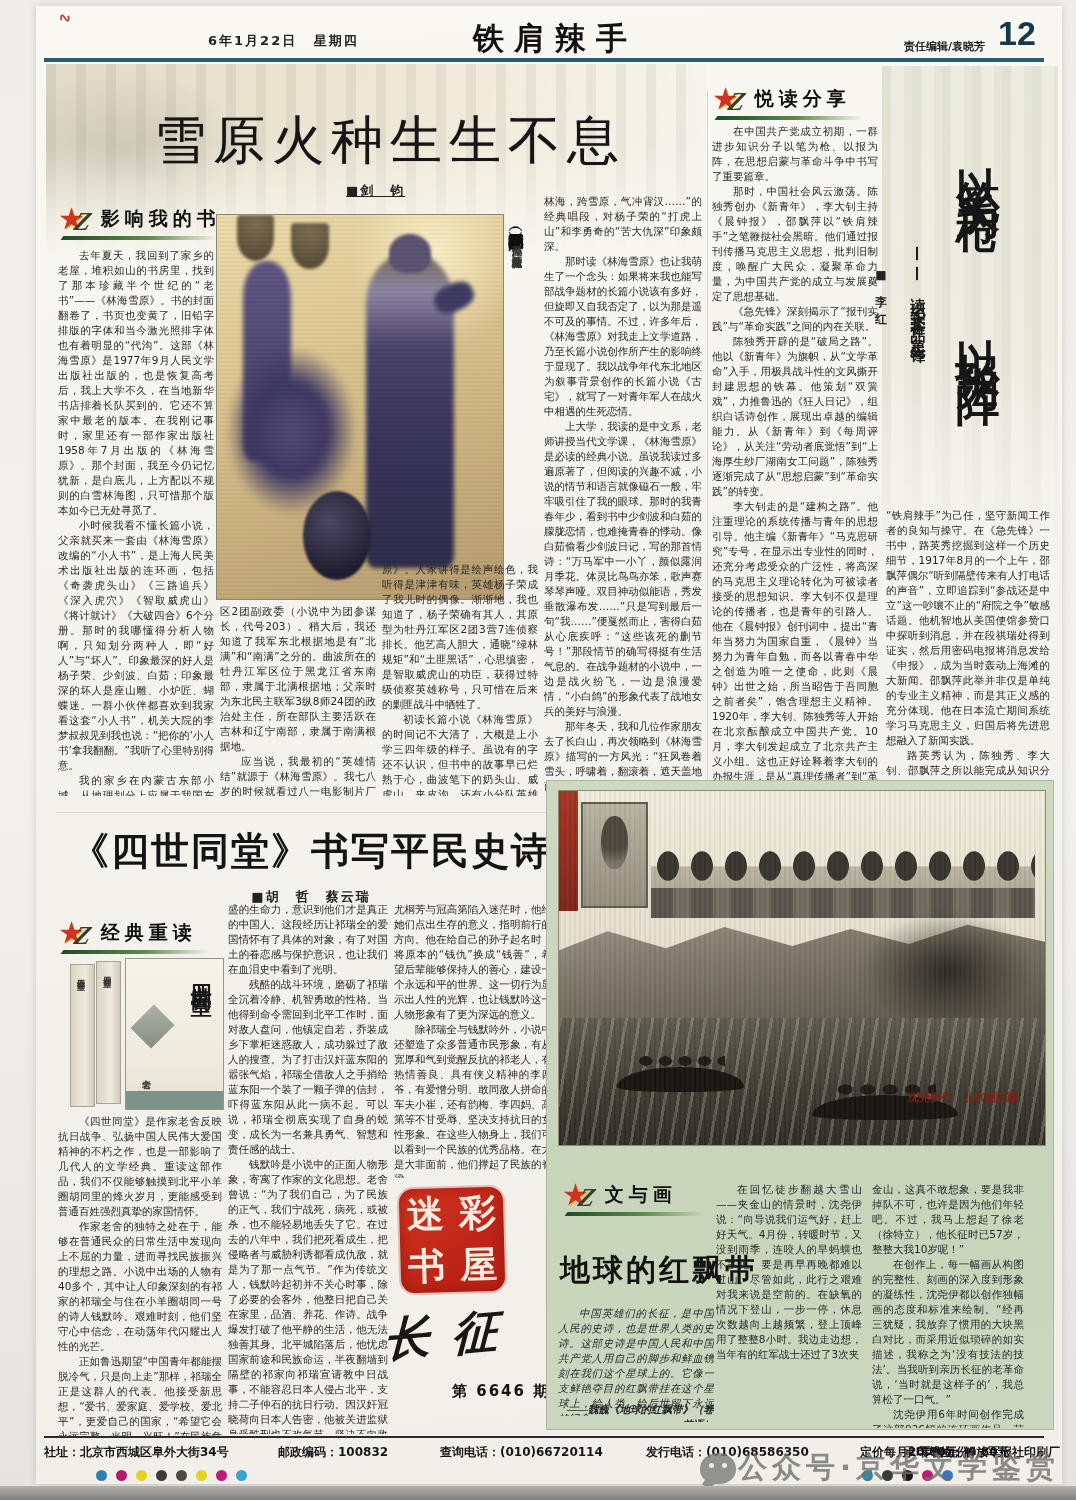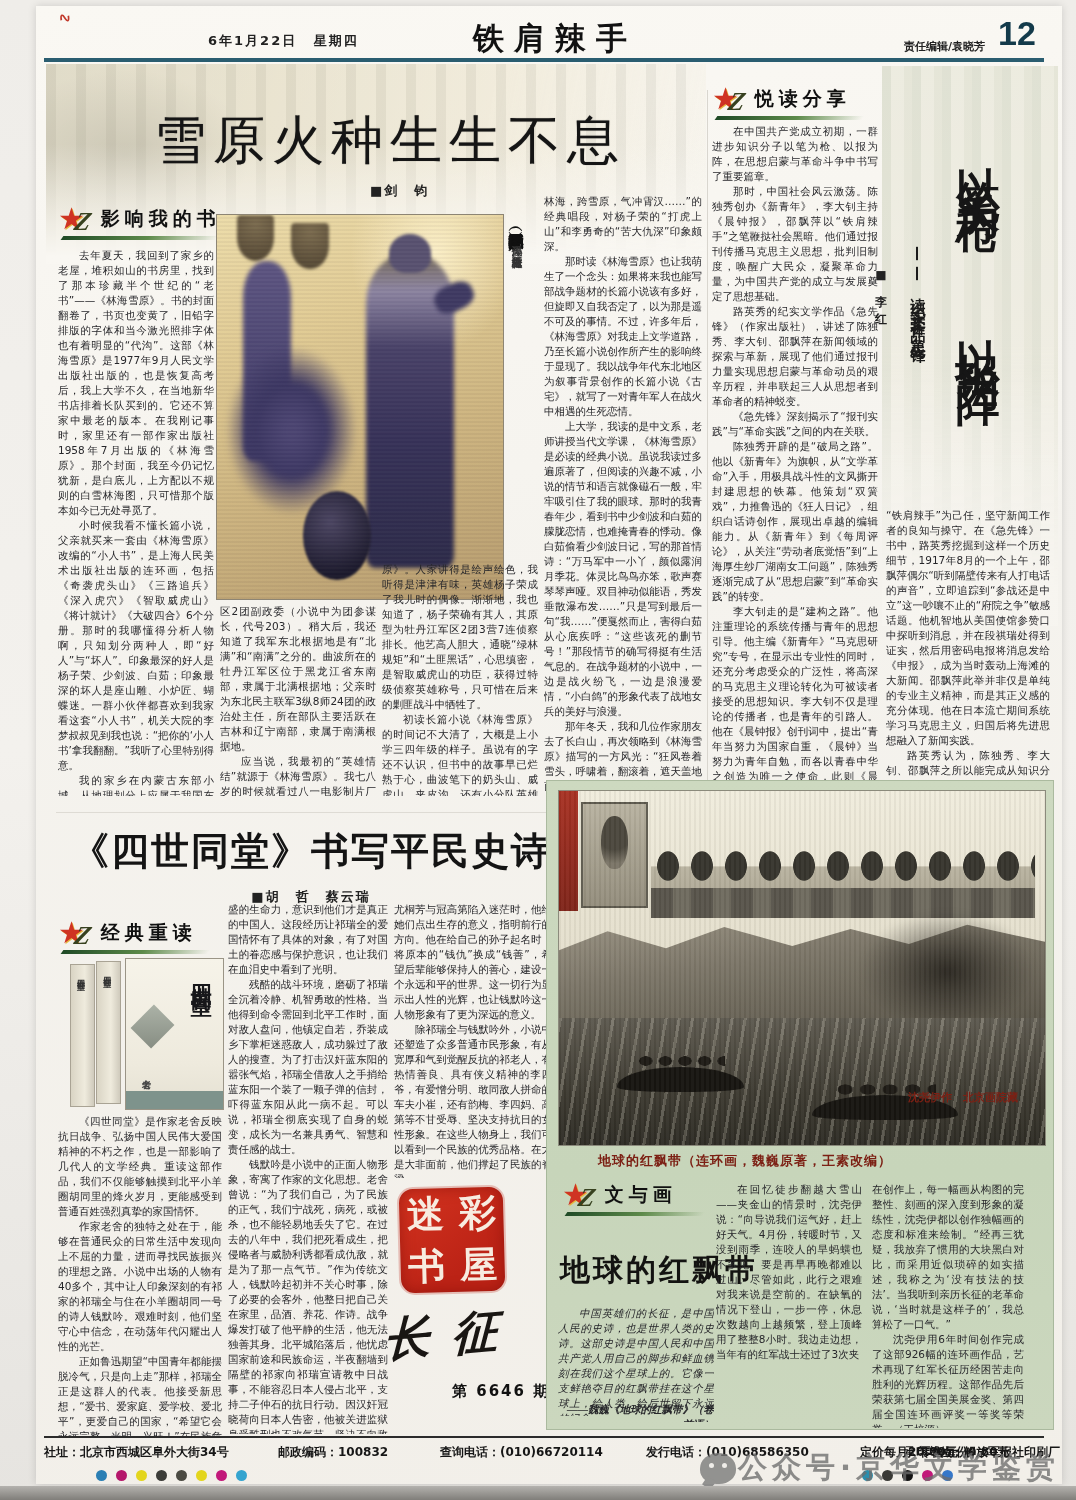--- a/index.html
+++ b/index.html
@@ -171,21 +171,21 @@
     <div class="abs hdr-date" style="left:172px;top:26px;">
       <span>6年1月22日</span>
       <span style="margin-left:10px;">星期四</span>
     </div>
     <div class="abs hdr-title" style="left:437px;top:12px;">铁肩辣手</div>
     <div class="abs hdr-editor" style="left:868px;top:33px;">责任编辑/袁晓芳</div>
     <div class="abs hdr-page" style="left:962px;top:8px;">12</div>
     <div class="abs hdr-rule" style="left:8px;top:52px;width:1000px;"></div>
 
     <div class="abs headline-main" style="left:118px;top:100px;width:580px;">雪原火种生生不息</div>
-    <div class="abs byline" style="left:334px;top:176px;">■剑　钧</div>
+    <div class="abs byline" style="left:310px;top:176px;text-decoration:underline;">■剑　钧</div>
 
     <div class="abs badge" style="left:22px;top:196px;width:170px;">
       <span class="badge-star">★</span>
       <span class="badge-z">Z</span>
       <span class="badge-label">影响我的书</span>
       <i class="badge-underline"></i>
     </div>
 
     <div class="abs painting" style="left:180px;top:208px;width:286px;height:384px;">
       <div class="basket" style="left:7%;"></div>
@@ -228,21 +228,20 @@
 
     <div class="abs badge" style="left:676px;top:76px;width:160px;">
       <span class="badge-star">★</span>
       <span class="badge-z">Z</span>
       <span class="badge-label">悦读分享</span>
       <i class="badge-underline"></i>
     </div>
     <div class="abs col" style="left:676px;top:118px;width:166px;height:672px;">
         <p>在中国共产党成立初期，一群进步知识分子以笔为枪、以报为阵，在思想启蒙与革命斗争中书写了重要篇章。</p>
         <p>那时，中国社会风云激荡。陈独秀创办《新青年》，李大钊主持《晨钟报》，邵飘萍以“铁肩辣手”之笔鞭挞社会黑暗。他们通过报刊传播马克思主义思想，批判旧制度，唤醒广大民众，凝聚革命力量，为中国共产党的成立与发展奠定了思想基础。</p>
-        <p>路英秀的纪实文学作品《急先锋》（作家出版社），讲述了陈独秀、李大钊、邵飘萍在新闻领域的探索与革新，展现了他们通过报刊力量实现思想启蒙与革命动员的艰辛历程，并串联起三人从思想者到革命者的精神蜕变。</p>
         <p>《急先锋》深刻揭示了“报刊实践”与“革命实践”之间的内在关联。</p>
         <p>陈独秀开辟的是“破局之路”。他以《新青年》为旗帜，从“文学革命”入手，用极具战斗性的文风撕开封建思想的铁幕。他策划“双簧戏”，力推鲁迅的《狂人日记》，组织白话诗创作，展现出卓越的编辑能力。从《新青年》到《每周评论》，从关注“劳动者底觉悟”到“上海厚生纱厂湖南女工问题”，陈独秀逐渐完成了从“思想启蒙”到“革命实践”的转变。</p>
         <p>李大钊走的是“建构之路”。他注重理论的系统传播与青年的思想引导。他主编《新青年》“马克思研究”专号，在显示出专业性的同时，还充分考虑受众的广泛性，将高深的马克思主义理论转化为可被读者接受的思想知识。李大钊不仅是理论的传播者，也是青年的引路人。他在《晨钟报》创刊词中，提出“青年当努力为国家自重，《晨钟》当努力为青年自勉，而各以青春中华之创造为唯一之使命，此则《晨钟》出世之始，所当昭告于吾同胞之前者矣”，饱含理想主义精神。1920年，李大钊、陈独秀等人开始在北京酝酿成立中国共产党。10月，李大钊发起成立了北京共产主义小组。这也正好诠释着李大钊的办报生涯，是从“真理传播者”到“革命先驱者”的光辉历程与精神升华。</p>
       </div>
     <div class="abs vtitle" style="left:912px;top:126px;height:530px;">以笔为枪　　以报为阵</div>
     <div class="abs vsub" style="left:872px;top:240px;height:420px;">——读纪实文学作品《急先锋》</div>
     <div class="abs vby" style="left:836px;top:262px;height:90px;">■李　红</div>
     <div class="abs col cont" style="left:850px;top:502px;width:164px;height:288px;">
         <p>“铁肩辣手”为己任，坚守新闻工作者的良知与操守。在《急先锋》一书中，路英秀挖掘到这样一个历史细节，1917年8月的一个上午，邵飘萍偶尔“听到隔壁传来有人打电话的声音”，立即追踪到“参战还是中立”这一吵嚷不止的“府院之争”敏感话题。他机智地从美国使馆参赞口中探听到消息，并在段祺瑞处得到证实，然后用密码电报将消息发给《申报》，成为当时轰动上海滩的大新闻。邵飘萍此举并非仅是单纯的专业主义精神，而是其正义感的充分体现。他在日本流亡期间系统学习马克思主义，归国后将先进思想融入了新闻实践。</p>
         <p>路英秀认为，陈独秀、李大钊、邵飘萍之所以能完成从知识分子到革命者的转变，是因为他们不是在书斋中空谈理论，而是直面社会现实并将革命理论付诸革命实践。他们将报刊变成认识现实、改造现实的平台，并逐步从思想的先锋成长为革命的先锋。</p>
@@ -305,38 +304,38 @@
       <div class="ill-redflag"></div>
       <div class="ill-portrait"></div>
       <div class="ill-meeting"></div>
       <div class="ill-mid"></div>
       <div class="ill-fire"></div>
       <div class="ill-bottom"></div>
       <div class="boat" style="left:12%;top:78%;width:26%;height:7%;"></div>
       <div class="boat" style="left:52%;top:86%;width:30%;height:7%;"></div>
       <div class="ill-grain"></div>
     </div>
-    <div class="abs ill-cap" style="left:562px;top:1146px;width:360px;">地球的红飘带（连环画，魏巍原著，王素改编）</div>
     <div class="abs ill-credit" style="left:860px;top:1084px;width:160px;margin-left:12px;">沈尧伊作　北京画院藏</div>
 
     <div class="abs badge" style="left:526px;top:1172px;width:150px;">
       <span class="badge-star">★</span>
       <span class="badge-z">Z</span>
       <span class="badge-label">文与画</span>
       <i class="badge-underline"></i>
     </div>
     <div class="abs gtitle" style="left:524px;top:1244px;width:200px;">地球的红飘带</div>
     <div class="abs col epi" style="left:522px;top:1300px;width:156px;height:110px;">
         <p>中国英雄们的长征，是中国人民的史诗，也是世界人类的史诗。这部史诗是中国人民和中国共产党人用自己的脚步和鲜血镌刻在我们这个星球上的。它像一支鲜艳夺目的红飘带挂在这个星球上，给人类，给后世留下永远的纪念……</p>
       </div>
     <div class="abs col epi epi-attr" style="left:522px;top:1396px;width:156px;height:20px;text-align:right;">——魏巍《地球的红飘带》（卷首语）</div>
     <div class="abs col" style="left:680px;top:1176px;width:146px;height:246px;">
         <p>在回忆徒步翻越大雪山——夹金山的情景时，沈尧伊说：“向导说我们运气好，赶上好天气。4月份，转暖时节，又没到雨季，连咬人的旱蚂蟥也不多见。要是再早再晚都难以过山。尽管如此，此行之艰难对我来说是空前的。在缺氧的情况下登山，一步一停，休息次数越向上越频繁，登上顶峰用了整整8小时。我边走边想，当年有的红军战士还过了3次夹</p>
       </div>
     <div class="abs col cont" style="left:836px;top:1176px;width:152px;height:246px;">
+        <p>金山，这真不敢想象，要是我非掉队不可，也许是因为他们年轻吧。不过，我马上想起了徐老（徐特立），他长征时已57岁，整整大我10岁呢！”</p>
         <p>在创作上，每一幅画从构图的完整性、刻画的深入度到形象的凝练性，沈尧伊都以创作独幅画的态度和标准来绘制。“经再三犹疑，我放弃了惯用的大块黑白对比，而采用近似琐碎的如实描述，我称之为‘没有技法的技法’。当我听到亲历长征的老革命说，‘当时就是这样子的’，我总算松了一口气。”</p>
         <p>沈尧伊用6年时间创作完成了这部926幅的连环画作品，艺术再现了红军长征历经困苦走向胜利的光辉历程。这部作品先后荣获第七届全国美展金奖、第四届全国连环画评奖一等奖等荣誉。（王梓源）</p>
       </div>
 
     <div class="abs f-rule" style="left:8px;top:1430px;width:1000px;"></div>
     <div class="abs f-item" style="left:8px;top:1438px;">社址：北京市西城区阜外大街34号</div>
     <div class="abs f-item" style="left:242px;top:1438px;">邮政编码：100832</div>
     <div class="abs f-item" style="left:404px;top:1438px;">查询电话：(010)66720114</div>
     <div class="abs f-item" style="left:610px;top:1438px;">发行电话：(010)68586350</div>
     <div class="abs f-item" style="left:808px;top:1438px;margin-left:16px;">定价每月20.80元</div>

